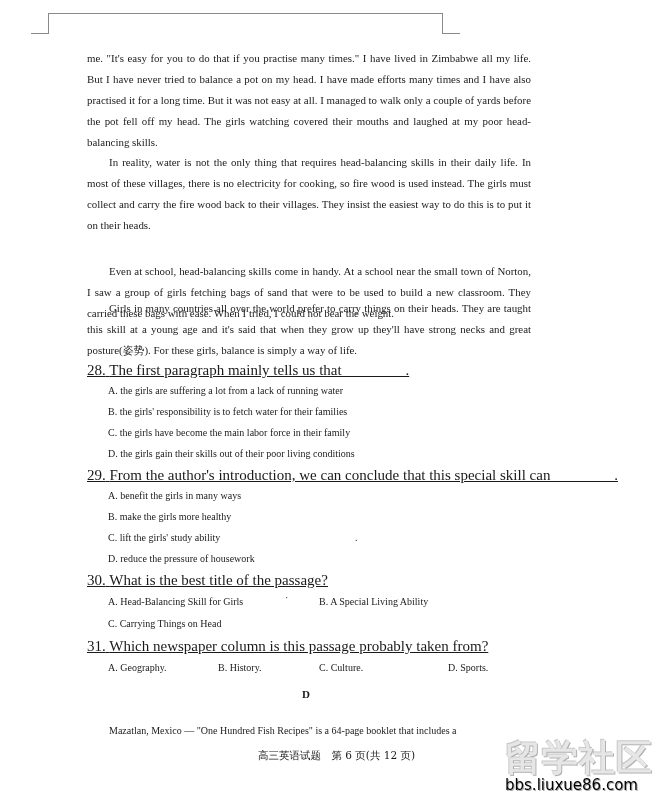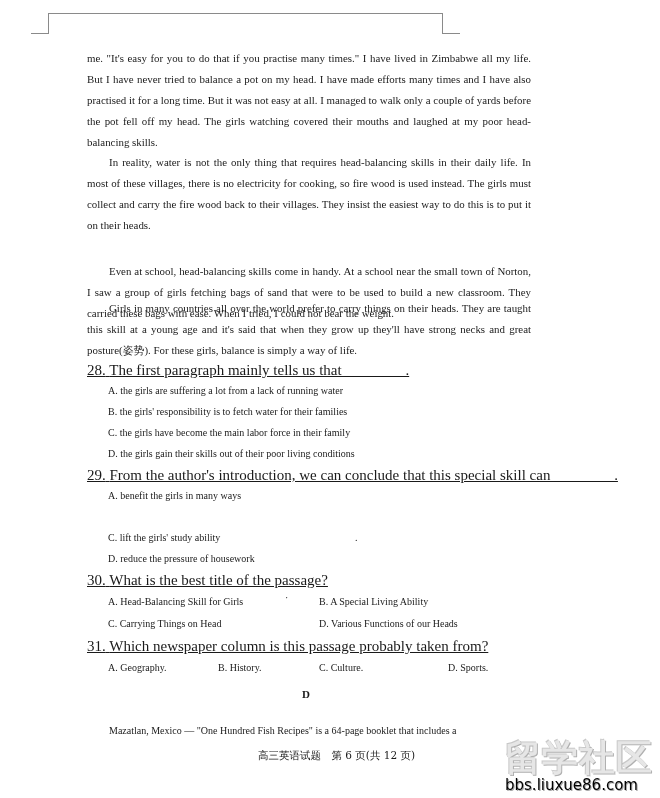--- a/index.html
+++ b/index.html
@@ -57,20 +57,24 @@
   </div>
 
   <div class="q" style="top:465px;">
     <span>29.</span>
     <span>From the author's introduction, we can conclude that this special skill can ________.</span>
   </div>
   <div class="opt" style="left:108px; top:486px;">
     <span>A.</span>
     <span>benefit the girls in many ways</span>
   </div>
+  <div class="opt" style="left:108px; top:507px;">
+    <span>B.</span>
+    <span>make the girls more healthy</span>
+  </div>
   <div class="opt" style="left:108px; top:528px;">
     <span>C.</span>
     <span>lift the girls' study ability</span>
   </div>
   <div class="mark-dot" style="left:355px; top:532px;">.</div>
   <div class="opt" style="left:108px; top:549px;">
     <span>D.</span>
     <span>reduce the pressure of housework</span>
   </div>
 
@@ -83,24 +87,20 @@
     <span>Head-Balancing Skill for Girls</span>
   </div>
   <div class="mark-dot" style="left:285px; top:592px;">·</div>
   <div class="opt" style="left:319px; top:592px;">
     <span>B.</span>
     <span>A Special Living Ability</span>
   </div>
   <div class="opt" style="left:108px; top:614px;">
     <span>C.</span>
     <span>Carrying Things on Head</span>
-  </div>
-  <div class="opt" style="left:319px; top:614px;">
-    <span>D.</span>
-    <span>Various Functions of our Heads</span>
   </div>
 
   <div class="q" style="top:636px;">
     <span>31.</span>
     <span>Which newspaper column is this passage probably taken from?</span>
   </div>
   <div class="opt" style="left:108px; top:658px;">
     <span>A.</span>
     <span>Geography.</span>
   </div>

